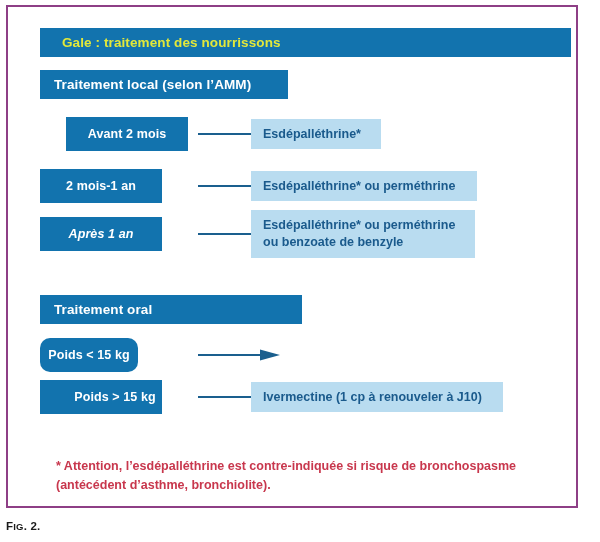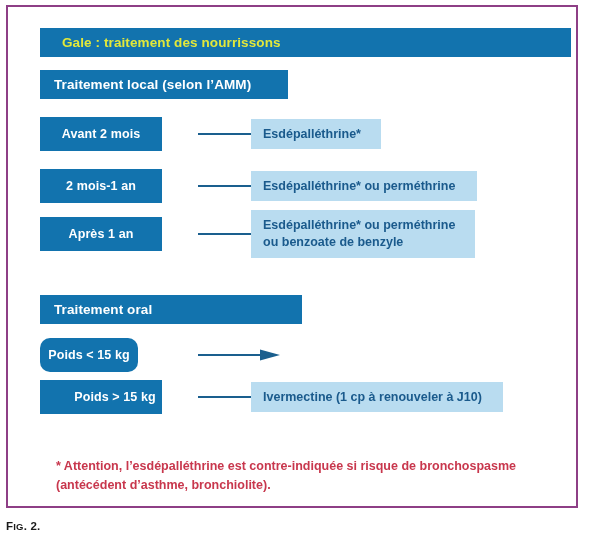--- a/index.html
+++ b/index.html
@@ -109,31 +109,31 @@
     display: flex;
     align-items: center;
     box-sizing: border-box;
     padding: 0 2px 0 12px;
     line-height: 1.35;
   }
   .outbox.two-line { align-items: center; }
 
   
   #row-local-1 { top: 110px; height: 34px; }
-  #row-local-1 .pill   { width: 122px; height: 34px; }
+  #row-local-1 .pill   { width: 122px; height: 34px; margin-left: 26px; }
   #row-local-1 .arrow  { left: 158px; width: 82px; }
   #row-local-1 .outbox { left: 211px; top: 2px; width: 130px; height: 30px; }
 
   #row-local-2 { top: 162px; height: 34px; }
   #row-local-2 .pill   { width: 122px; height: 34px; }
   #row-local-2 .arrow  { left: 158px; width: 82px; }
   #row-local-2 .outbox { left: 211px; top: 2px; width: 226px; height: 30px; }
 
   #row-local-3 { top: 203px; height: 48px; }
-  #row-local-3 .pill   { width: 122px; height: 34px; top: 7px; }
+  #row-local-3 .pill   { width: 122px; height: 34px; top: 7px; font-style: italic; }
   #row-local-3 .arrow  { left: 158px; width: 82px; }
   #row-local-3 .outbox { left: 211px; top: 0px; width: 224px; height: 48px; }
 
   #row-oral-1 { top: 331px; height: 34px; }
   #row-oral-1 .pill   { width: 98px; height: 34px; border-radius: 10px; }
   #row-oral-1 .arrow  { left: 158px; width: 82px; }
   #row-oral-1 .outbox { left: 211px; top: 2px; width: 224px; height: 30px; }
 
   #row-oral-2 { top: 373px; height: 34px; }
   #row-oral-2 .pill   { width: 122px; height: 34px; padding-left: 28px; }

